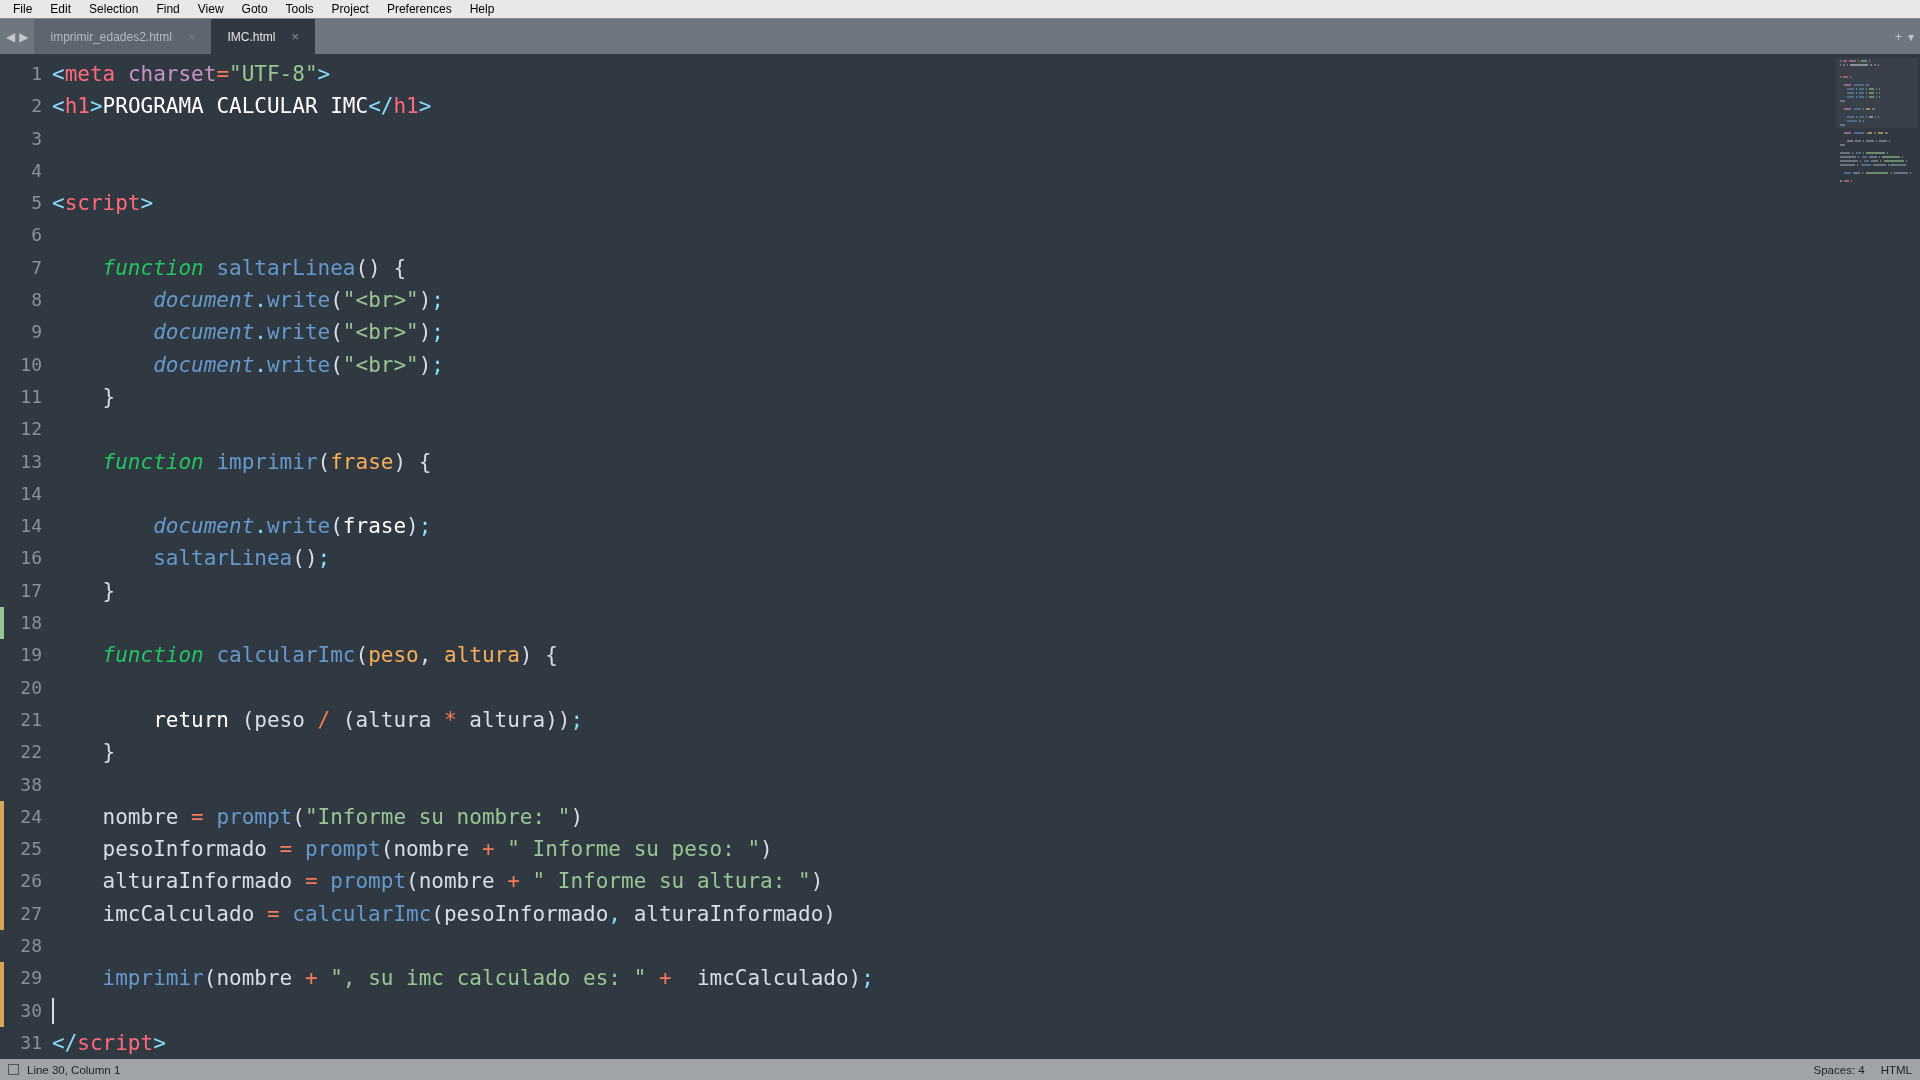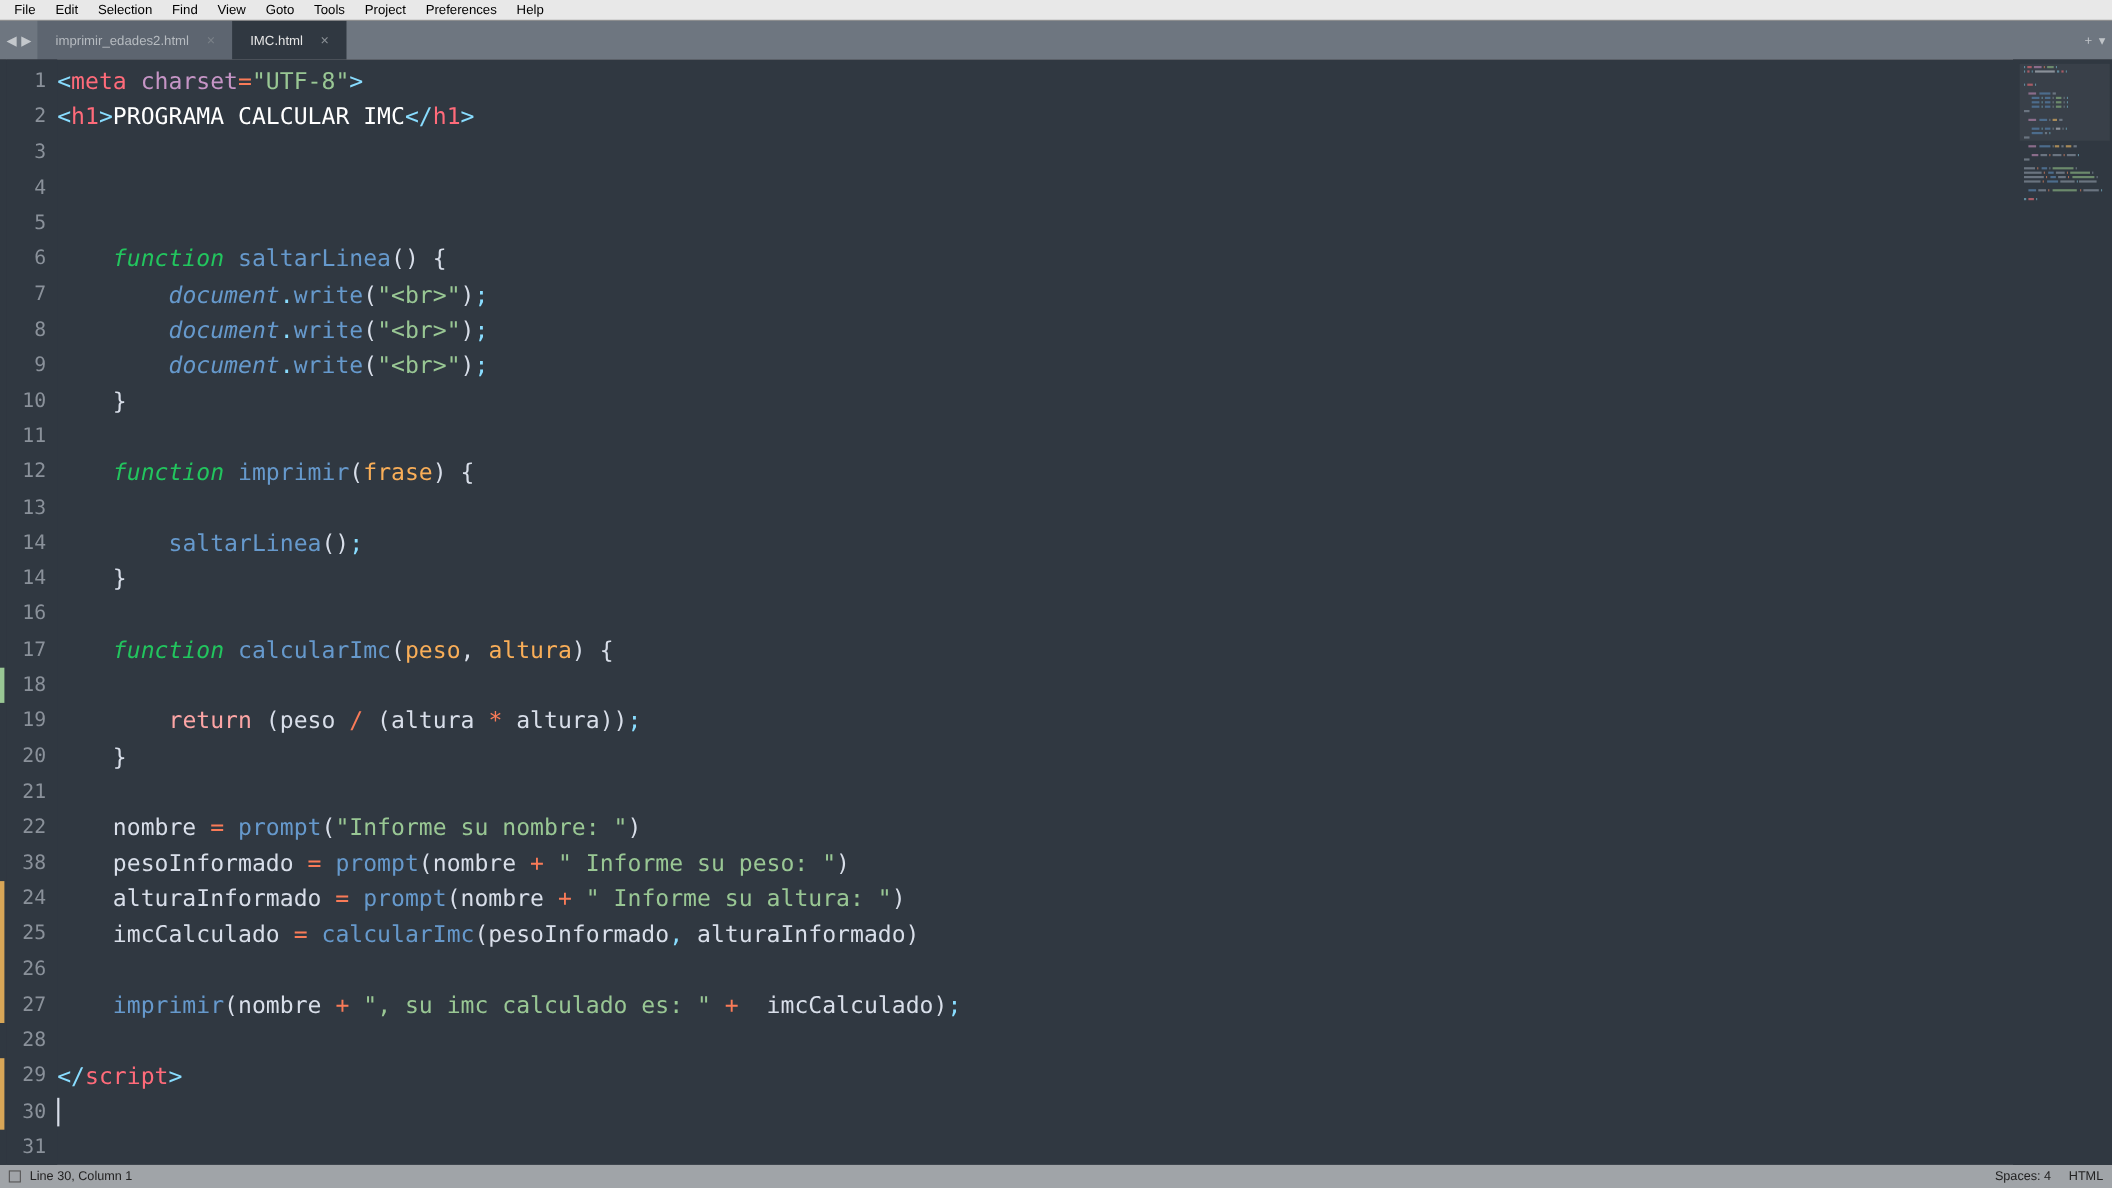--- a/index.html
+++ b/index.html
@@ -29,21 +29,21 @@
 .statusbar { height:21px; background:#a0a4a8; display:flex; align-items:center; font-size:11.5px; color:#222; padding:0 8px; }
 .statusbar .sb-icon { width:11px; height:11px; border:1px solid #555; margin-right:8px; }
 .statusbar .spacer { flex:1; }
 .statusbar .sb-item { margin-left:16px; }
 
 .c-tag { color:#ff6b7a; }
 .c-attr { color:#c695c6; }
 .c-str { color:#99c794; }
 .c-punc { color:#89ddff; }
 .c-kw { color:#22c55e; font-style:italic; }
-.c-kw-r { color:#fca5a5; }
+.c-kw-r { color:#ffffff; }
 .c-fn { color:#6699cc; }
 .c-param { color:#f9ae58; }
 .c-obj { color:#6699cc; font-style:italic; }
 .c-op { color:#f97b58; }
 .c-bracket { color:#d8dee9; }
 .c-white { color:#ffffff; }
 .mod-mark { position:absolute; left:0; width:4px; background:#d8a657; }
 .mod-green { position:absolute; left:0; width:4px; background:#99c794; }
 .cursor { position:absolute; width:2px; height:26px; background:#d8dee9; }
 </style>
@@ -119,29 +119,31 @@
       <div class="ln">28</div>
       <div class="ln">29</div>
       <div class="ln">30</div>
       <div class="ln">31</div>
     </div>
   <div class="code" id="code">
       <div class="line"><span class="c-punc">&lt;</span><span class="c-tag">meta </span><span class="c-attr">charset</span><span class="c-op">=</span><span class="c-str">"UTF-8"</span><span class="c-punc">&gt;</span></div>
       <div class="line"><span class="c-punc">&lt;</span><span class="c-tag">h1</span><span class="c-punc">&gt;</span><span class="c-white">PROGRAMA CALCULAR IMC</span><span class="c-punc">&lt;/</span><span class="c-tag">h1</span><span class="c-punc">&gt;</span></div>
       <div class="line"></div>
       <div class="line"></div>
+      <div class="line"><span class="c-punc">&lt;</span><span class="c-tag">script</span><span class="c-punc">&gt;</span></div>
       <div class="line"></div>
       <div class="line"><span class="c-bracket">    </span><span class="c-kw">function</span><span class="c-bracket"> </span><span class="c-fn">saltarLinea</span><span class="c-bracket">() {</span></div>
       <div class="line"><span class="c-bracket">        </span><span class="c-obj">document</span><span class="c-punc">.</span><span class="c-fn">write</span><span class="c-bracket">(</span><span class="c-str">"&lt;br&gt;"</span><span class="c-bracket">)</span><span class="c-punc">;</span></div>
       <div class="line"><span class="c-bracket">        </span><span class="c-obj">document</span><span class="c-punc">.</span><span class="c-fn">write</span><span class="c-bracket">(</span><span class="c-str">"&lt;br&gt;"</span><span class="c-bracket">)</span><span class="c-punc">;</span></div>
       <div class="line"><span class="c-bracket">        </span><span class="c-obj">document</span><span class="c-punc">.</span><span class="c-fn">write</span><span class="c-bracket">(</span><span class="c-str">"&lt;br&gt;"</span><span class="c-bracket">)</span><span class="c-punc">;</span></div>
       <div class="line"><span class="c-bracket">    }</span></div>
       <div class="line"></div>
       <div class="line"><span class="c-bracket">    </span><span class="c-kw">function</span><span class="c-bracket"> </span><span class="c-fn">imprimir</span><span class="c-bracket">(</span><span class="c-param">frase</span><span class="c-bracket">) {</span></div>
       <div class="line"></div>
+      <div class="line"><span class="c-bracket">        </span><span class="c-obj">document</span><span class="c-punc">.</span><span class="c-fn">write</span><span class="c-bracket">(</span><span class="c-white">frase</span><span class="c-bracket">)</span><span class="c-punc">;</span></div>
       <div class="line"><span class="c-bracket">        </span><span class="c-fn">saltarLinea</span><span class="c-bracket">()</span><span class="c-punc">;</span></div>
       <div class="line"><span class="c-bracket">    }</span></div>
       <div class="line"></div>
       <div class="line"><span class="c-bracket">    </span><span class="c-kw">function</span><span class="c-bracket"> </span><span class="c-fn">calcularImc</span><span class="c-bracket">(</span><span class="c-param">peso</span><span class="c-bracket">, </span><span class="c-param">altura</span><span class="c-bracket">) {</span></div>
       <div class="line"></div>
       <div class="line"><span class="c-bracket">        </span><span class="c-kw-r">return</span><span class="c-bracket"> (peso </span><span class="c-op">/</span><span class="c-bracket"> (altura </span><span class="c-op">*</span><span class="c-bracket"> altura))</span><span class="c-punc">;</span></div>
       <div class="line"><span class="c-bracket">    }</span></div>
       <div class="line"></div>
       <div class="line"><span class="c-bracket">    nombre </span><span class="c-op">=</span><span class="c-bracket"> </span><span class="c-fn">prompt</span><span class="c-bracket">(</span><span class="c-str">"Informe su nombre: "</span><span class="c-bracket">)</span></div>
       <div class="line"><span class="c-bracket">    pesoInformado </span><span class="c-op">=</span><span class="c-bracket"> </span><span class="c-fn">prompt</span><span class="c-bracket">(nombre </span><span class="c-op">+</span><span class="c-bracket"> </span><span class="c-str">" Informe su peso: "</span><span class="c-bracket">)</span></div>

